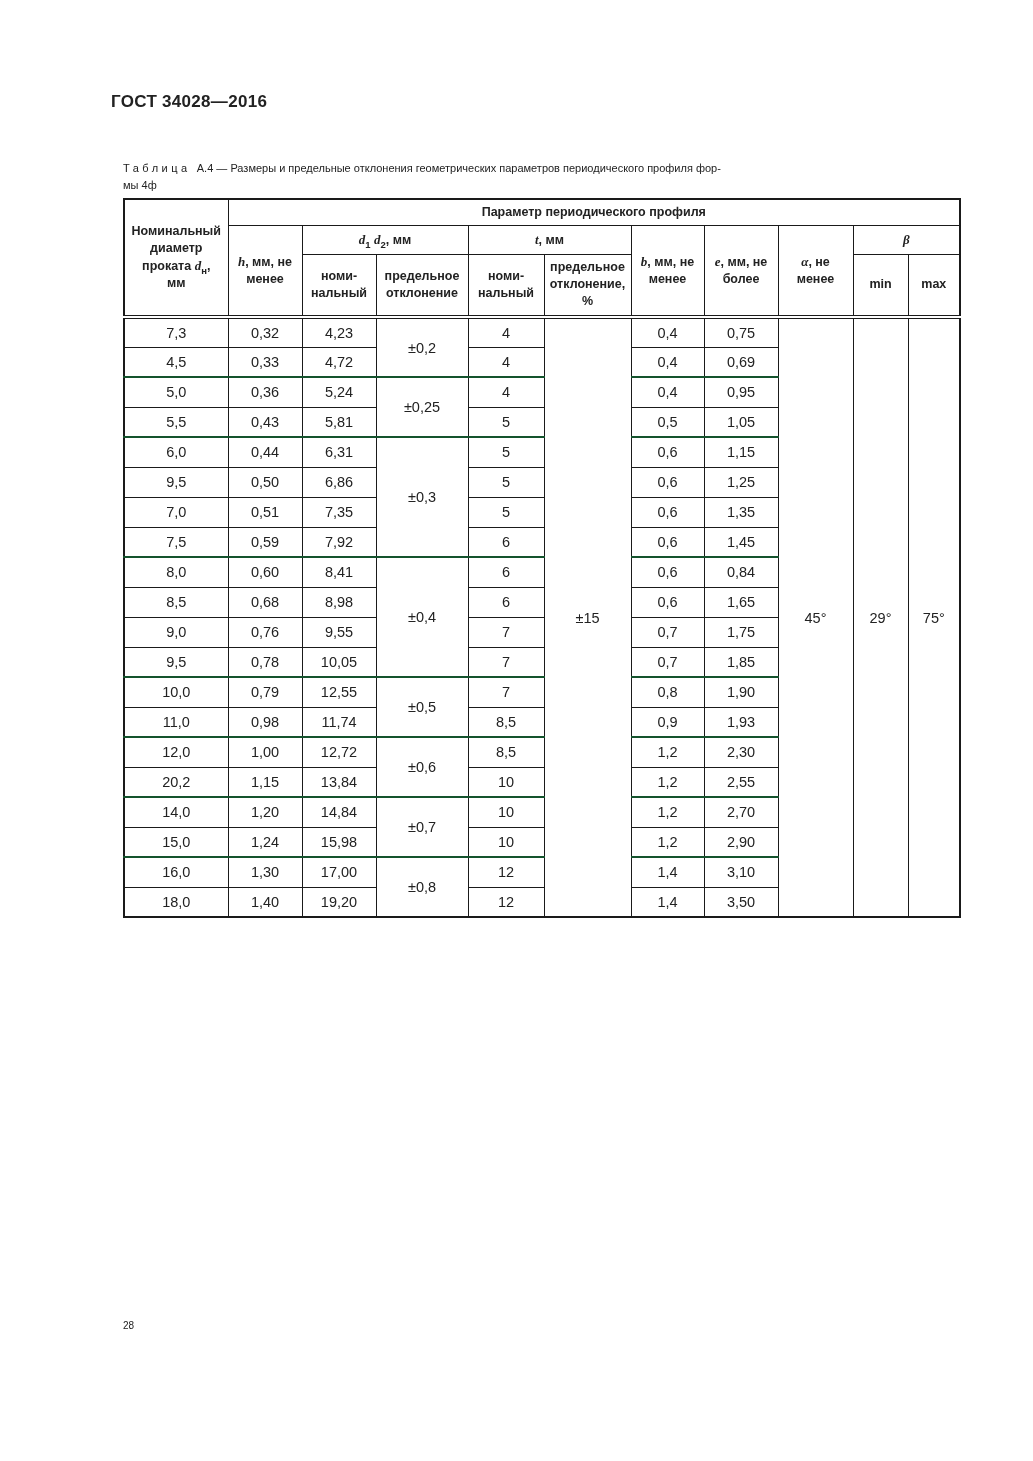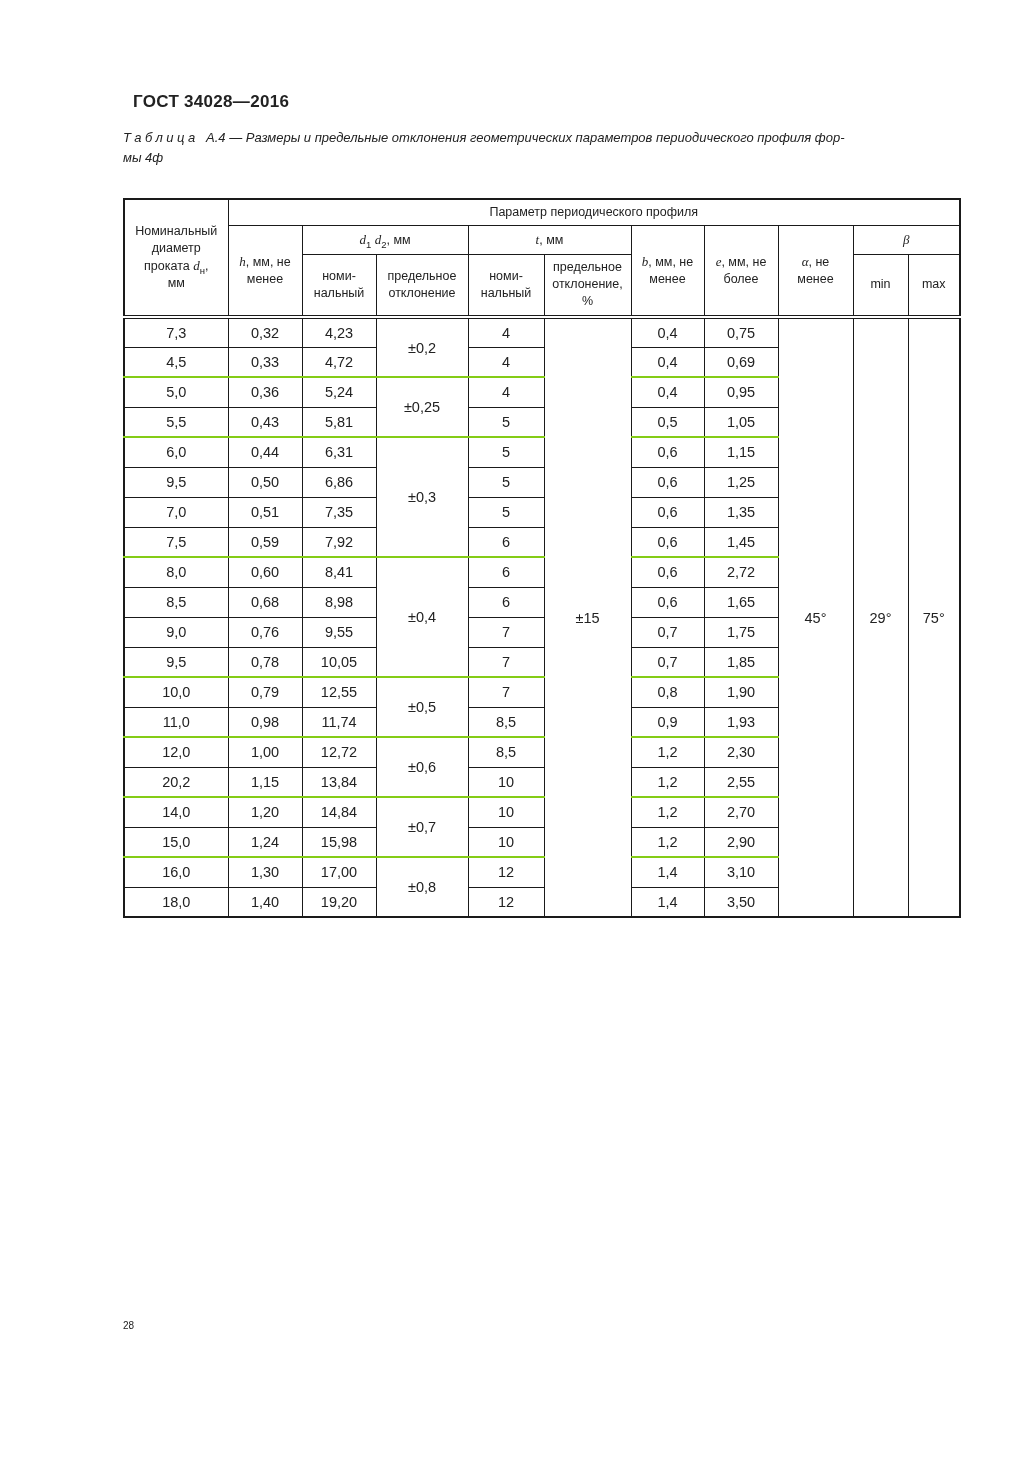--- a/index.html
+++ b/index.html
@@ -8,68 +8,67 @@
     position: relative;
     width: 1033px;
     height: 1461px;
     background: #ffffff;
     font-family: "Liberation Sans", sans-serif;
     color: #222222;
     overflow: hidden;
   }
   .doc-header {
     position: absolute;
-    left: 133px;
+    left: 111px;
     top: 92px;
     font-size: 17px;
     font-weight: bold;
     letter-spacing: 0.3px;
   }
   .table-title {
     position: absolute;
     left: 123px;
-    top: 128px;
+    top: 160px;
     width: 850px;
-    font-size: 13px;
+    font-size: 11px;
     line-height: 1.5;
-    font-style: italic;
   }
   .table-title .spaced { letter-spacing: 3.5px; }
   table.gost {
     position: absolute;
     left: 123px;
     top: 198px;
     width: 836px;
     border-collapse: collapse;
     table-layout: fixed;
     border: 2px solid #1a1a1a;
   }
   table.gost th, table.gost td {
     border: 1px solid #1a1a1a;
     text-align: center;
     vertical-align: middle;
     padding: 1px 2px;
     overflow: hidden;
   }
   table.gost thead th {
-    font-weight: normal;
+    font-weight: bold;
     font-size: 12.5px;
     line-height: 1.35;
   }
   table.gost thead tr.hr1 th { height: 26px; }
   table.gost thead tr.hr2 th.group-head { height: 29px; }
   table.gost thead tr.hr3 th { height: 63px; }
   table.gost tbody td {
     font-size: 14.5px;
     height: 30px;
   }
   
   table.gost tbody tr:first-child td { border-top: 4px double #1a1a1a; }
   
-  table.gost tbody tr.group-start td { border-top: 2px solid #84cc16; }
+  table.gost tbody tr.group-start td { border-top: 2px solid #14532d; }
   table.gost i {
     font-family: "Liberation Serif", serif;
     font-style: italic;
     font-size: 13px;
   }
   table.gost sub {
     font-size: 9.5px;
     line-height: 0;
   }
   .page-number {
@@ -197,21 +196,21 @@
           <td>0,6</td>
           <td>1,45</td>
         </tr>
         <tr class="group-start">
           <td>8,0</td>
           <td>0,60</td>
           <td>8,41</td>
           <td rowspan="4">±0,4</td>
           <td>6</td>
           <td>0,6</td>
-          <td>2,72</td>
+          <td>0,84</td>
         </tr>
         <tr>
           <td>8,5</td>
           <td>0,68</td>
           <td>8,98</td>
           <td>6</td>
           <td>0,6</td>
           <td>1,65</td>
         </tr>
         <tr>

